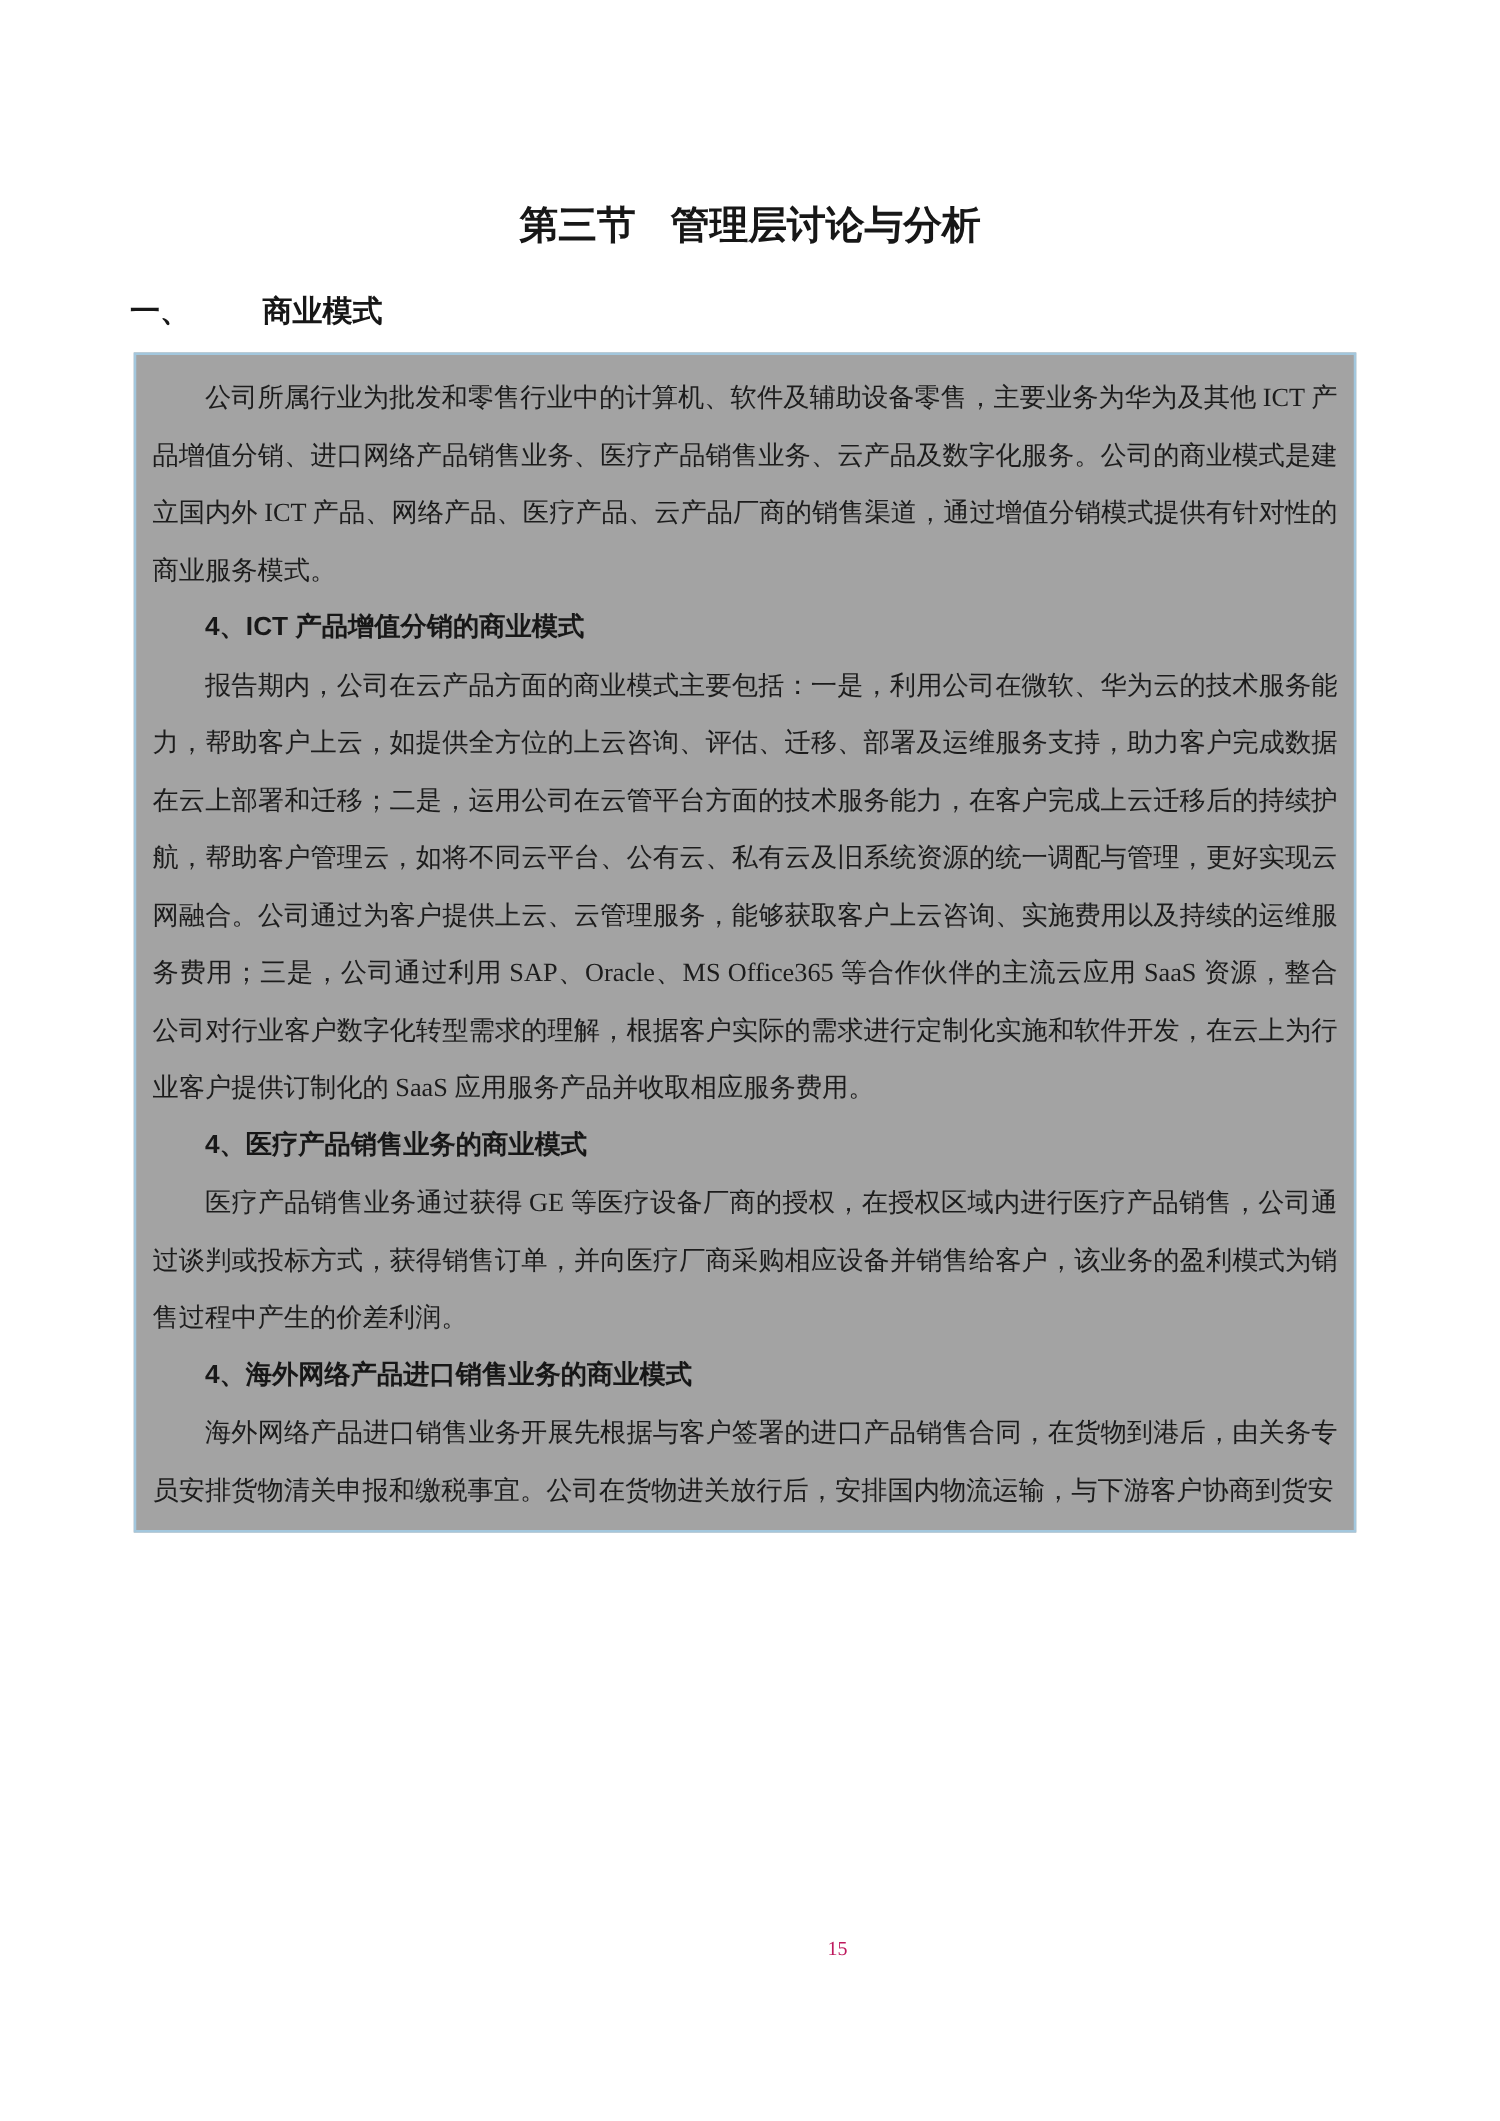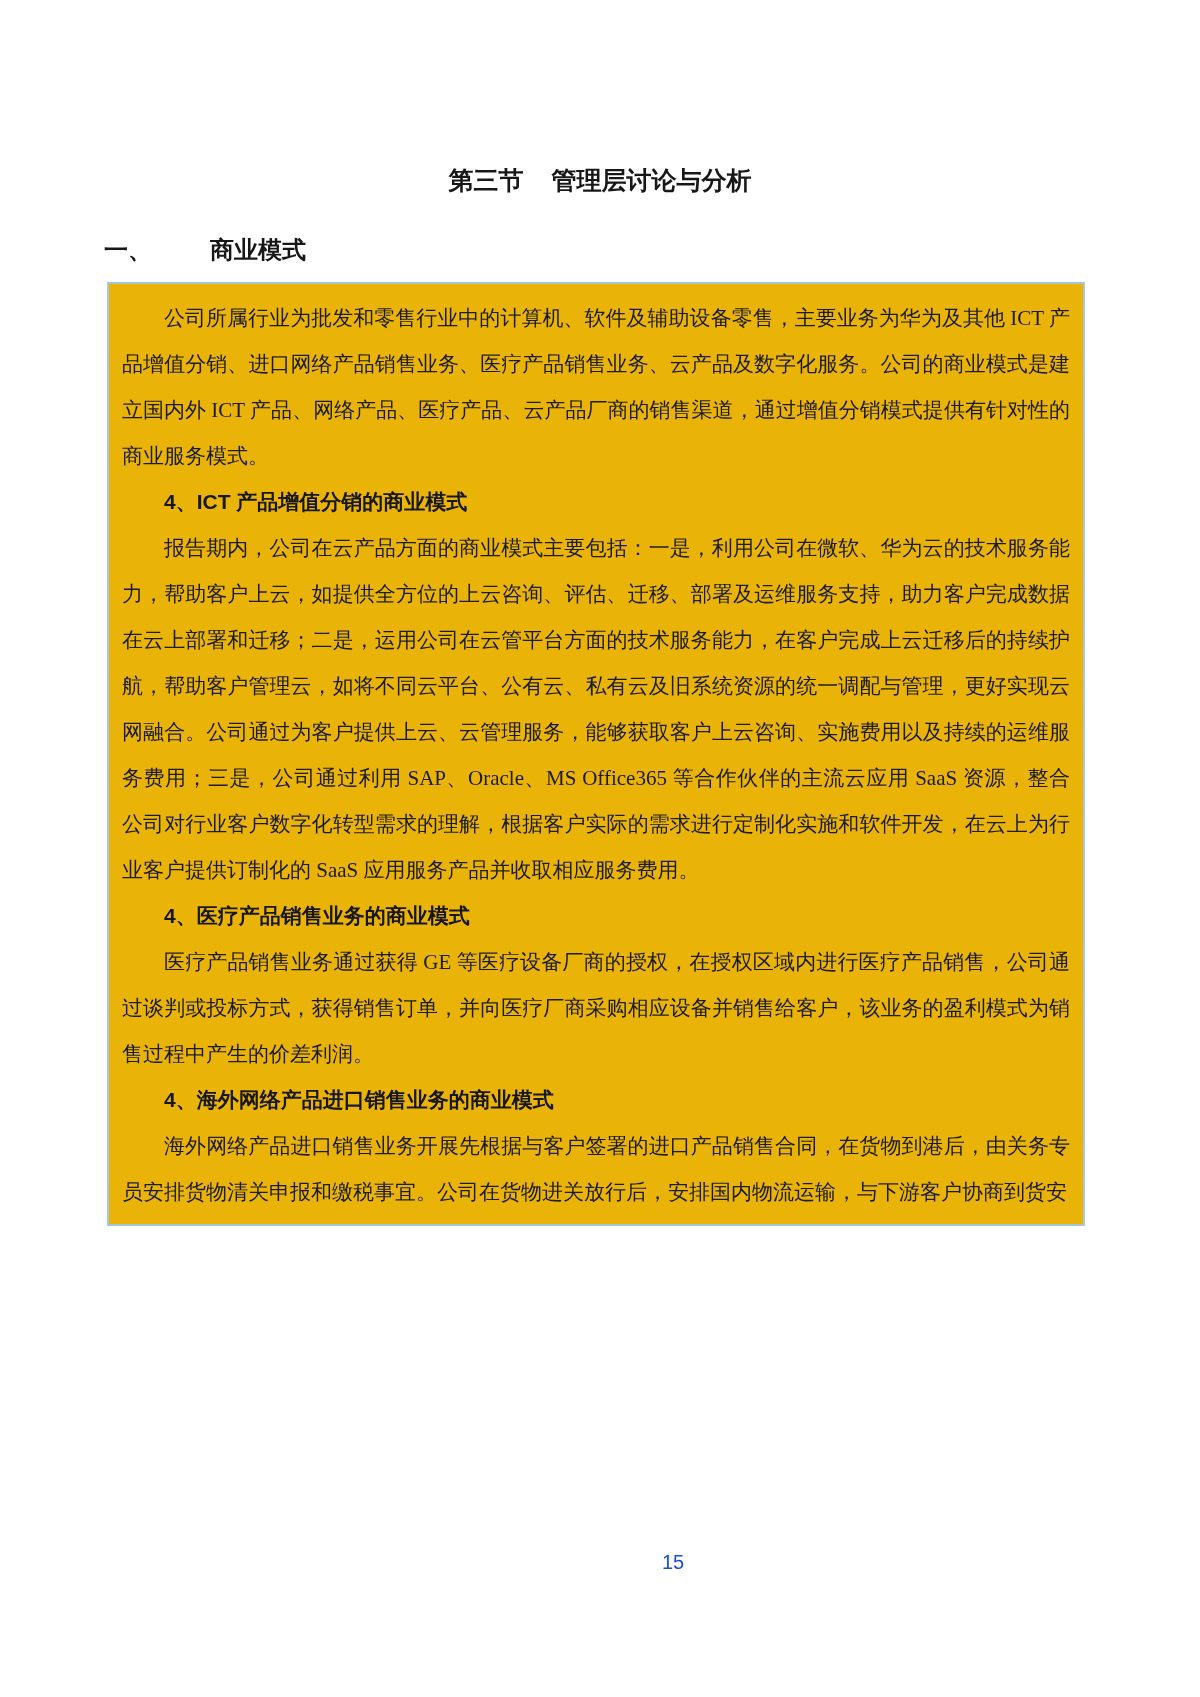--- a/index.html
+++ b/index.html
@@ -20,21 +20,21 @@
     position: absolute;
     top: 158px;
     left: 0;
     width: 1200px;
     margin: 0;
     display: flex;
     justify-content: center;
     gap: 28px;
     font-family: "Liberation Sans", "DejaVu Sans", sans-serif;
     font-weight: bold;
-    font-size: 25px;
+    font-size: 31px;
     line-height: 44px;
     color: #171717;
   }
   .section-heading {
     position: absolute;
     top: 234px;
     left: 104px;
     display: flex;
     gap: 58px;
     font-family: "Liberation Sans", "DejaVu Sans", sans-serif;
@@ -44,43 +44,43 @@
     color: #171717;
   }
   .content-box {
     position: absolute;
     top: 282px;
     left: 107px;
     width: 978px;
     box-sizing: border-box;
     border: 2px solid #a3c7dd;
     padding: 11px 13px 9px 13px;
-    background: #eab308;
+    background: #a3a3a3;
   }
   .content-box p {
     margin: 0;
     font-size: 21px;
     line-height: 46px;
     text-align: justify;
     text-indent: 42px;
     word-break: break-all;
   }
   .content-box p.subhead {
     font-family: "Liberation Sans", "DejaVu Sans", sans-serif;
     font-weight: bold;
     text-align: left;
     color: #171717;
   }
   .page-number {
     position: absolute;
     top: 1551px;
     left: 662px;
-    font-family: Liberation Sans, sans-serif;
-    font-size: 20px;
-    color: #1d4ed8;
+    font-family: Liberation Serif, serif;
+    font-size: 16px;
+    color: #be185d;
   }
 </style>
 </head>
 <body>
 
 <div class="page">
 
   <h1 class="doc-title">
     <span>第三节</span>
     <span>管理层讨论与分析</span>

